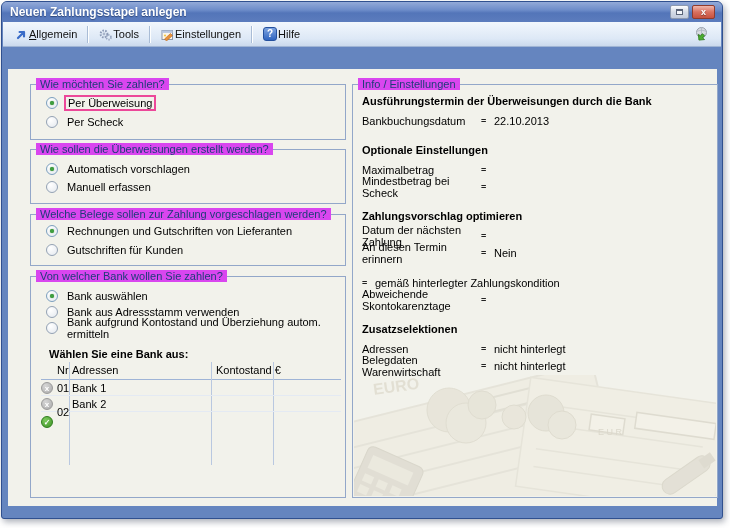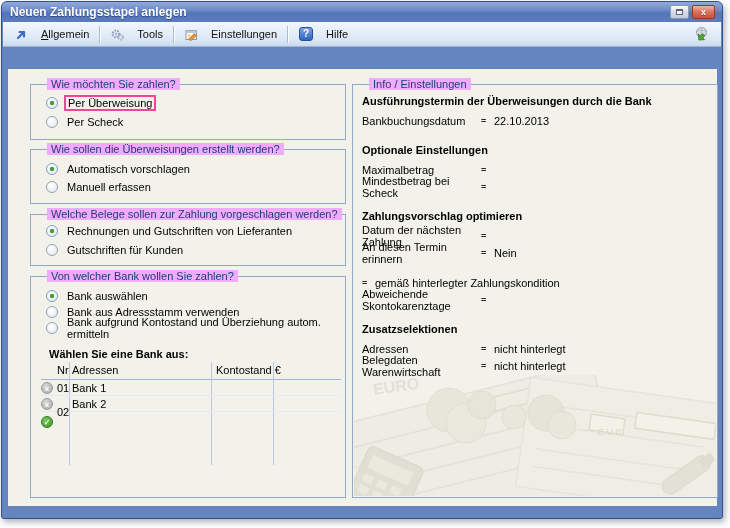--- a/index.html
+++ b/index.html
@@ -27,21 +27,21 @@
   .btn-restore .glyph { width:7px; height:6px; border:1px solid #5a6478; border-top-width:2px; background:#f4f6fa; }
   .btn-close { width:23px; background:linear-gradient(#f0b6ab,#d9705f 50%,#c7523f); border:1px solid #8f3b2d; color:#fff; font-weight:bold; font-size:9px; text-shadow:0 1px 1px rgba(0,0,0,.4); }
 
   
   .toolbar {
     margin:0 1px; height:25px;
     background:linear-gradient(#f2f7fd,#dde8f6 70%,#cbd9ec);
     border-bottom:1px solid #9fb4d4;
     display:flex; align-items:center; padding:0 5px;
   }
-  .tbtn { display:flex; align-items:center; gap:13px; padding:2px 7px; color:#111; white-space:nowrap; }
+  .tbtn { display:flex; align-items:center; gap:1px; padding:2px 7px; color:#111; white-space:nowrap; }
   .tbtn u { text-decoration:underline; }
   .tsep { width:0; height:17px; border-left:1px solid #a9bcd6; border-right:1px solid #fdfefe; margin:0 3px; }
   .toolbar .spacer { flex:1; }
   .icon16 { width:16px; height:16px; display:inline-block; }
   .icon12 { width:13px; height:13px; display:inline-block; }
   .help-icon {
     width:14px; height:14px; border-radius:3px;
     background:linear-gradient(#7ea4e0,#2f64c0); border:1px solid #24509e;
     color:#fff; font-weight:bold; font-size:10px; line-height:12px; text-align:center; display:inline-block;
   }
@@ -50,21 +50,21 @@
   .tabband { height:22px; background:#6585bf; display:flex; align-items:flex-end; padding-left:12px; }
   .tab {
     background:#f2f2eb; border:1px solid #8b9cc0; border-bottom:none;
     border-radius:2px 2px 0 0; padding:3px 11px 2px; height:19px; color:#1a1a1a;
   }
 
   
   .content { position:absolute; left:6px; top:67px; width:709px; height:437px; background:#f2f2eb; }
 
   .group { position:absolute; border:1px solid #93a7c9; }
-  .group-label { position:absolute; top:-7px; left:16px; background:#f0abfc; padding:0 4px; color:#1e3c78; white-space:nowrap; }
+  .group-label { position:absolute; top:-7px; left:5px; background:#d946ef; padding:0 4px; color:#1e3c78; white-space:nowrap; }
 
   
   .radio-row { position:absolute; left:15px; display:flex; align-items:center; gap:9px; height:14px; }
   .rb { width:12px; height:12px; border-radius:50%; border:1px solid #94a2b4; background:radial-gradient(circle at 35% 30%, #fff, #e3e8ee); flex:none; position:relative; }
   .rb-on { border-color:#7da0be; }
   .rb-on::after { content:""; position:absolute; left:3px; top:3px; width:4px; height:4px; border-radius:50%; background:#3f9f3f; box-shadow:0 0 1px #2c7e2c; }
   .rlabel { color:#000; }
   .rlabel-focus { border:2px solid #ec4899; padding:0 2px; margin-left:-3px; }
 
   

